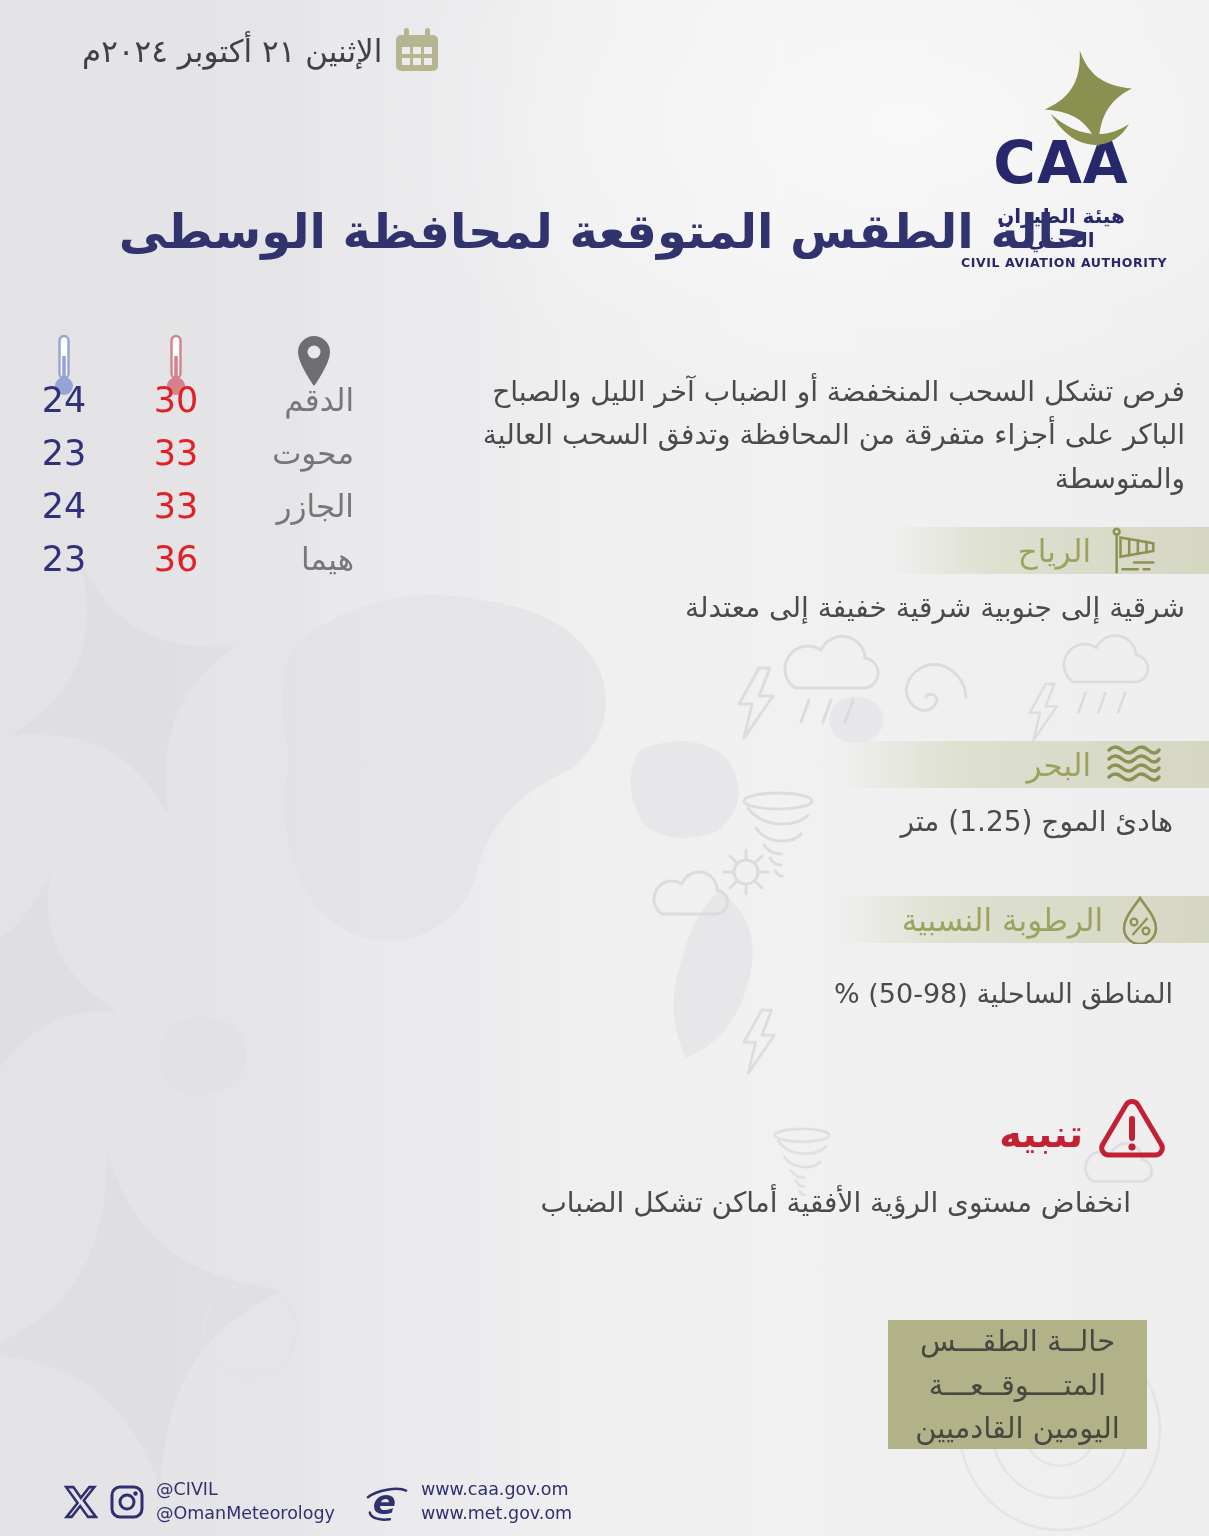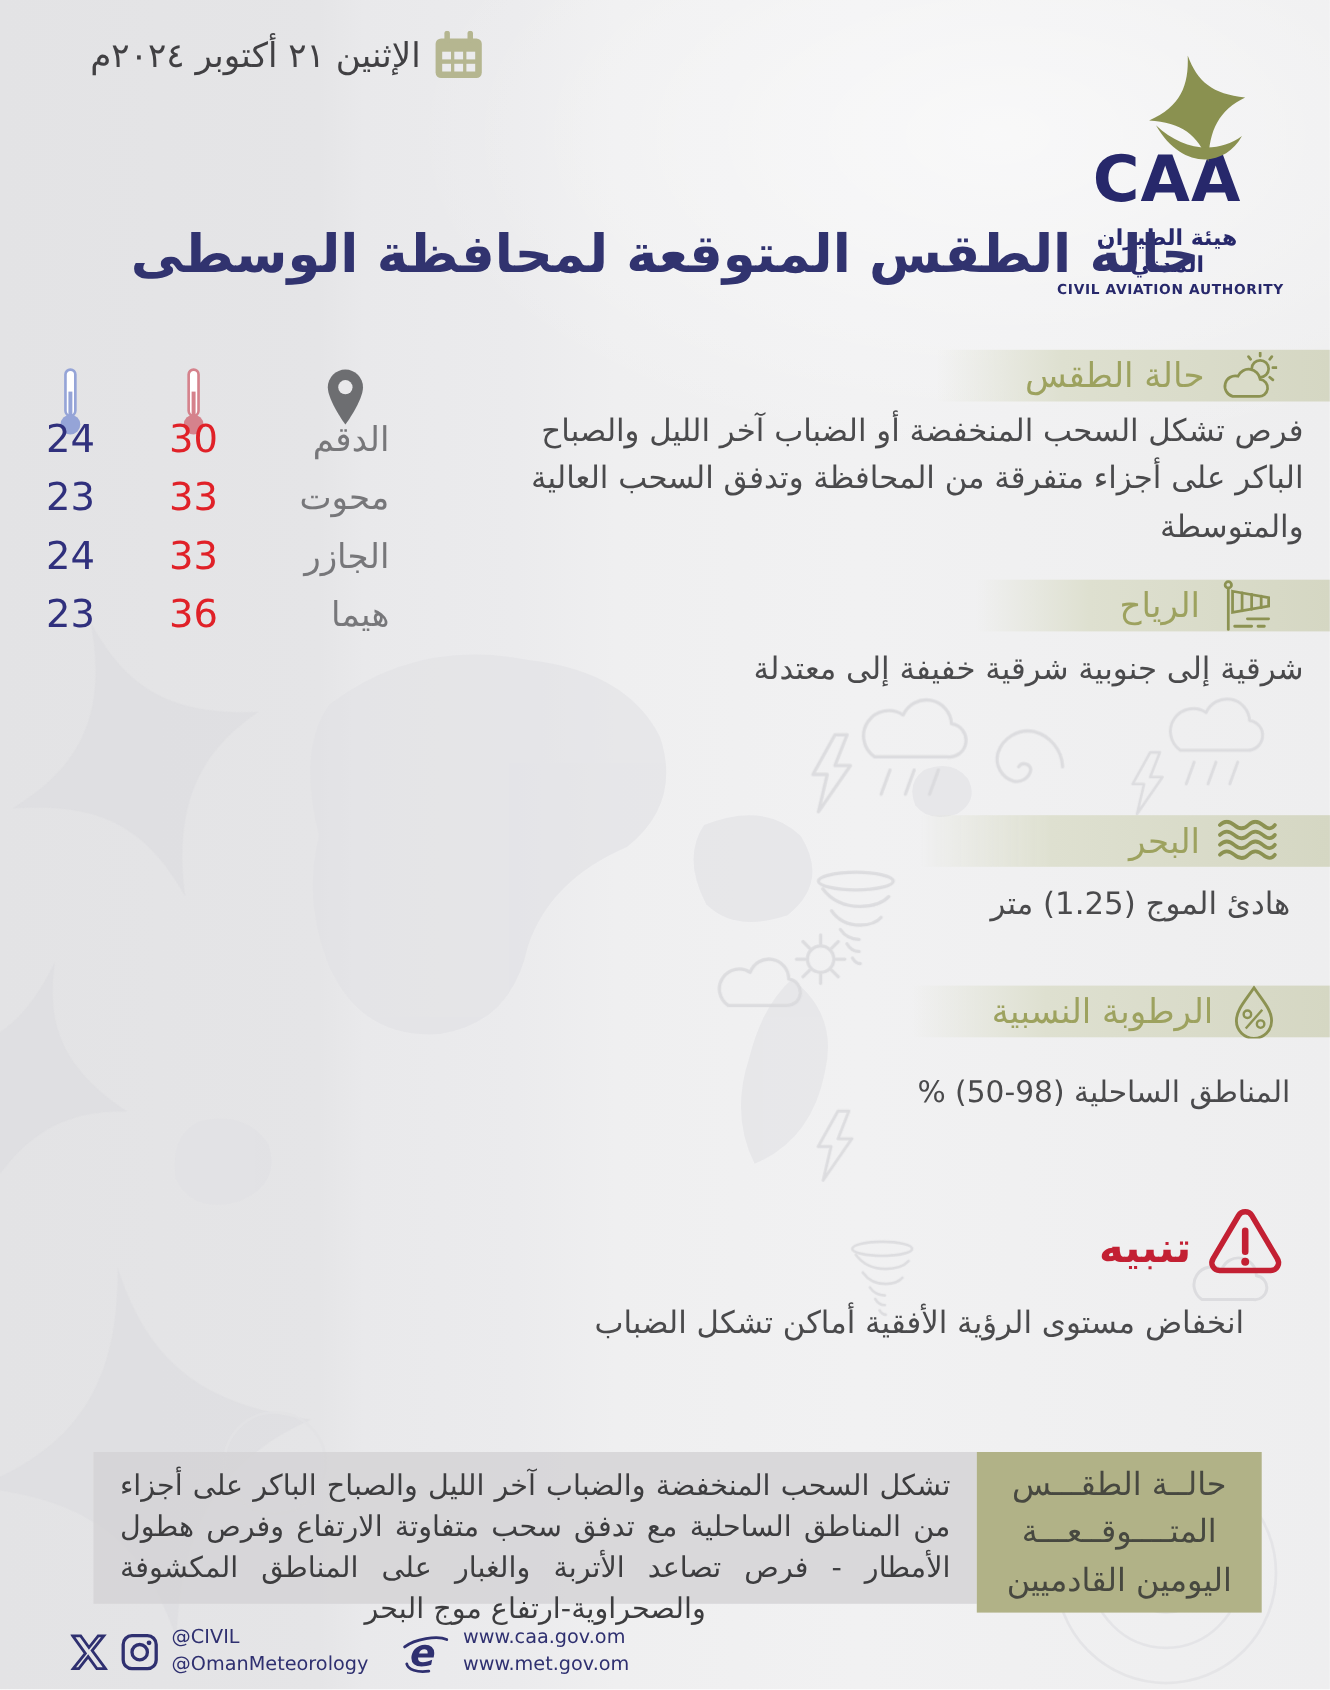--- a/index.html
+++ b/index.html
@@ -57,22 +57,22 @@
     color:#77777a; font-size:31px;}
   .cell-max{color:#e02128; font-size:35px;}
   .cell-min{color:#30307d; font-size:35px;}
   .pin-shift{position:relative; left:22px;}
 
   
   .outlook-body{left:85px; top:1320px; width:803px; height:138px; box-sizing:border-box;
     background:rgba(213,212,214,.85); padding:13px 24px;
     direction:rtl; text-align:justify; text-align-last:center;
     color:#3d3d3f; font-size:26px; line-height:1.44;}
-  .outlook-label{left:888px; top:1320px; width:259px; height:146px; background:#b1b287;
-    display:flex; flex-direction:column; justify-content:center; text-align:center; direction:rtl;
+  .outlook-label{left:888px; top:1320px; width:259px; height:129px; background:#b1b287;
+    display:flex; flex-direction:column; text-align:center; direction:rtl;
     color:#474840; font-size:29px; line-height:1.5; padding:0 14px; box-sizing:border-box;}
 
   
   .footer{left:64px; top:1478px; display:flex; align-items:center; gap:30px; direction:ltr; color:#2f3070;}
   .f-group{display:flex; align-items:center; gap:12px;}
   .f-lines{font-size:17.5px; line-height:1.35;}
 </style>
 </head>
 <body>
 
@@ -156,30 +156,20 @@
       <path d="M60 0 C65 28 78 43 110 52 C82 60 68 78 62 110 C56 80 42 66 10 58 C44 50 56 30 60 0 Z" fill="#8a9150"></path>
       <path d="M16 64 C38 94 72 104 100 90 C78 118 34 114 16 64 Z" fill="#8a9150"></path>
     </svg>
     <div class="acronym">CAA</div>
     <div class="name-ar">هيئة الطيران المدني</div>
     <div class="name-en">CIVIL AVIATION AUTHORITY</div>
   </div>
 
   <div class="abs page-title">حالة الطقس المتوقعة لمحافظة الوسطى</div>
 
-  <div class="abs sec-bar bar-weather">
-    <svg width="50" height="44" viewBox="0 0 52 44">
-      <g stroke="#8c9252" stroke-width="2.6" fill="none" stroke-linecap="round">
-        <circle cx="36" cy="15" r="8"></circle>
-        <path d="M36 3 v-3 M45 6 l2 -2.5 M48 14 h4 M45 23 l3 2.5 M27 6 l-2 -2.5"></path>
-      </g>
-      <path d="M10 41 h24 a8 8 0 0 0 2 -16 a11 11 0 0 0 -21 -3 a9 9 0 0 0 -5 19 z" fill="#dadcc9" stroke="#8c9252" stroke-width="2.6"></path>
-    </svg>
-    <span class="sec-title">حالة الطقس</span>
-  </div>
   <div class="abs body-text weather-body">فرص تشكل السحب المنخفضة أو الضباب آخر الليل والصباح الباكر  على أجزاء متفرقة من المحافظة وتدفق السحب العالية والمتوسطة</div>
 
   <div class="abs temp-table">
     <div class="hdr">
       <svg class="pin-shift" width="40" height="54" viewBox="0 0 40 54">
         <path d="M20 2 a16 16 0 0 1 16 16 c0 12 -16 34 -16 34 s-16 -22 -16 -34 a16 16 0 0 1 16 -16 z" fill="#6d6e71"></path>
         <circle cx="20" cy="18" r="6.5" fill="#e9e9eb"></circle>
       </svg>
     </div>
     <div class="hdr">
@@ -255,21 +245,20 @@
   <div class="abs body-text hum-coastal">المناطق الساحلية  (98-50) %</div>
 
   <svg class="abs alert-icon" width="70" height="66" viewBox="0 0 70 66">
     <path d="M29 9 a7 7 0 0 1 12 0 l23 39 a7 7 0 0 1 -6 11 H12 a7 7 0 0 1 -6 -11 Z" fill="none" stroke="#c32033" stroke-width="5" stroke-linejoin="round"></path>
     <line x1="35" y1="23" x2="35" y2="42" stroke="#c32033" stroke-width="6" stroke-linecap="round"></line>
     <circle cx="35" cy="51" r="3.6" fill="#c32033"></circle>
   </svg>
   <div class="abs alert-title">تنبيه</div>
   <div class="abs body-text alert-body">انخفاض مستوى الرؤية الأفقية أماكن تشكل الضباب</div>
 
-  <div class="abs outlook-body">تشكل السحب المنخفضة والضباب آخر الليل والصباح الباكر على أجزاء من المناطق الساحلية مع تدفق سحب متفاوتة الارتفاع وفرص هطول الأمطار - فرص تصاعد الأتربة والغبار على  المناطق المكشوفة والصحراوية-ارتفاع موج البحر</div>
   <div class="abs outlook-label">
     <div>حالــة الطقـــس</div>
     <div>المتــــوقــعـــة</div>
     <div>اليومين القادميين</div>
   </div>
 
   <div class="abs footer">
     <div class="f-group">
       <svg width="34" height="34" viewBox="0 0 32 32">
         <path d="M2 2 L12.8 17 L2.4 30 H7.2 L15.2 19.8 L22.6 30 H30 L18.6 14.6 L28.6 2 H23.8 L15.9 12 L8.8 2 Z" fill="none" stroke="#2f3070" stroke-width="2.4"></path>

